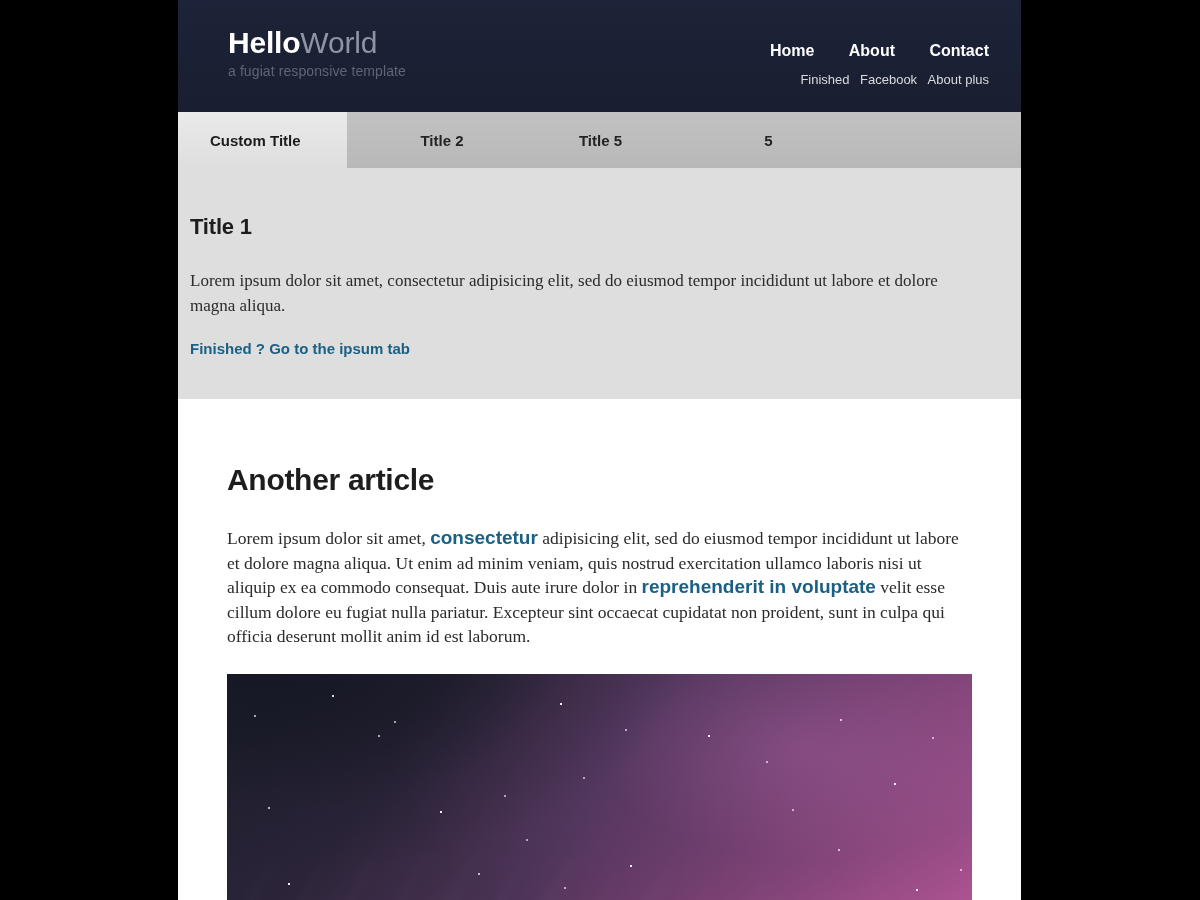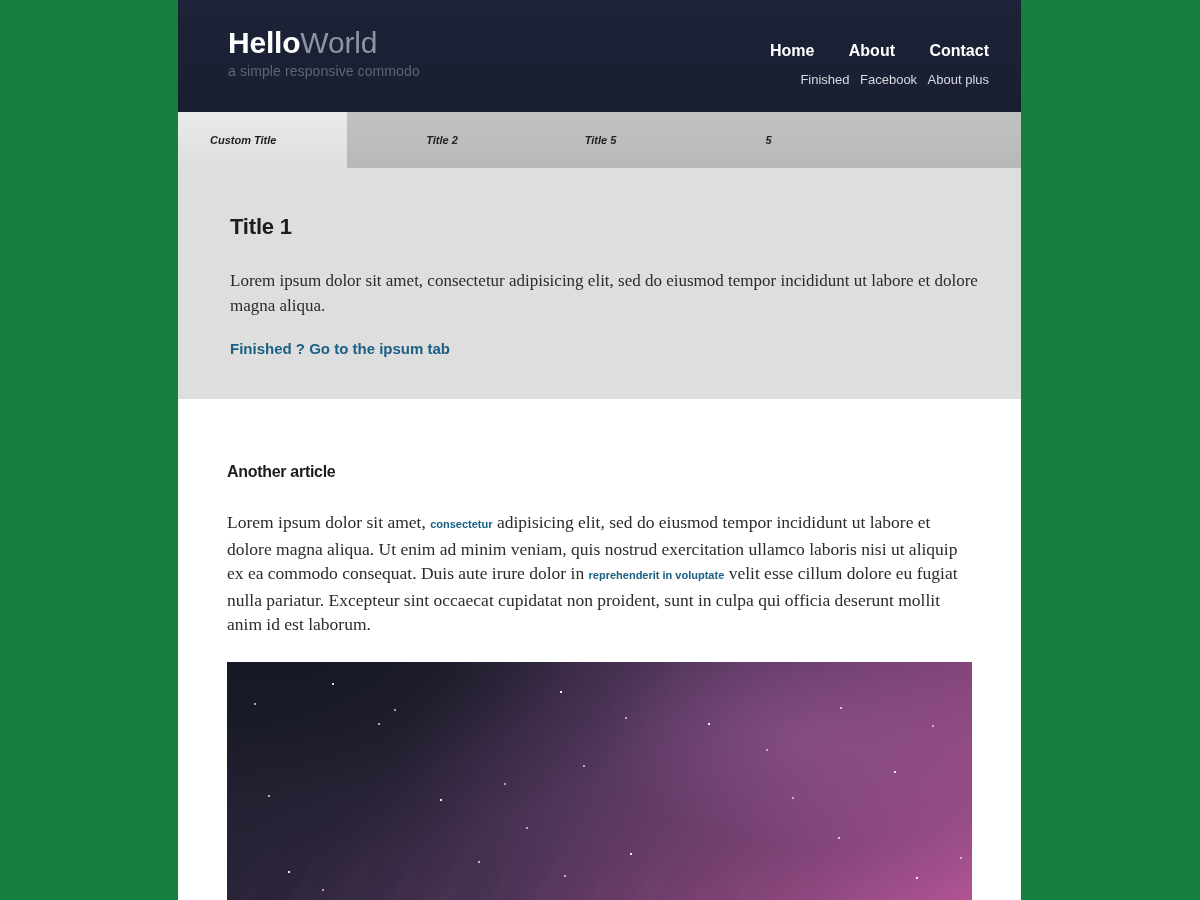--- a/index.html
+++ b/index.html
@@ -7,21 +7,21 @@
     margin: 0; padding: 0;
     width: 1200px; height: 900px;
     background: #eeeeee;
     font-family: "Liberation Sans", sans-serif;
     overflow: hidden;
   }
 
   #page {
     position: relative;
     width: 1200px; height: 900px;
-    background: #15803d;
+    background: #000000;
   }
 
   
   .container {
     position: absolute;
     left: 178px; top: 0;
     width: 843px;
     min-height: 900px;
     background: #ffffff;
   }
@@ -85,44 +85,43 @@
     display: flex;
     height: 56px;
     background: #bdbdbd;
     background: linear-gradient(180deg, #c2c2c2 0%, #b8b8b8 100%);
   }
   .tab {
     display: flex;
     align-items: center;
     justify-content: center;
     height: 56px;
-    font-size: 11px;
+    font-size: 15px;
     font-weight: bold;
     color: #232323;
     cursor: pointer;
     user-select: none;
-    font-style: italic;
   }
   .tab-0 {
     width: 169px;
     justify-content: flex-start;
     padding-left: 32px;
     background: #e3e3e3;
     background: linear-gradient(180deg, #eaeaea 0%, #dedede 100%);
     color: #1c1c1c;
   }
   .tab-1 { width: 169px; padding-left: 21px; }
   .tab-2 { width: 169px; }
   .tab-3 { width: 169px; }
   .tab-4 { width: 167px; }
 
   
   .tab-panel {
     background: #dedede;
-    padding: 28px 32px 36px 52px;
+    padding: 28px 32px 36px 12px;
     min-height: 231px;
   }
   .tab-panel h2 {
     margin: 0;
     padding-top: 18px;
     font-size: 22px;
     font-weight: bold;
     color: #1d1d1d;
     letter-spacing: -0.2px;
   }
@@ -147,37 +146,37 @@
   
   .article-wrap {
     background: #ffffff;
     padding: 0 49px;
   }
   .article {
     padding-top: 64px;
   }
   .article h2 {
     margin: 0;
-    font-size: 16px;
+    font-size: 30px;
     font-weight: bold;
     color: #1d1d1d;
     letter-spacing: -0.3px;
   }
   .article .article-body {
     margin: 29px 0 0 0;
     font-family: "Liberation Serif", serif;
     font-size: 17.5px;
     line-height: 24.5px;
     color: #2b2b2b;
     max-width: 745px;
   }
   .article .article-body a,
   .inline-link {
     font-family: "Liberation Sans", sans-serif;
-    font-size: 11px;
+    font-size: 19px;
     font-weight: bold;
     color: #1b6084;
     text-decoration: none;
   }
 
   
   .article-figure {
     margin-top: 25px;
     width: 745px;
     height: 420px;
@@ -286,21 +285,21 @@
 <body>
 
 <div id="page">
   <div class="container">
 
     <div class="site-header">
       <div class="logo-block">
         <div class="logo">
           <span class="logo-strong">Hello</span><span class="logo-light">World</span>
         </div>
-        <div class="tagline">a simple responsive commodo</div>
+        <div class="tagline">a fugiat responsive template</div>
       </div>
 
       <div class="header-nav">
         <div class="main-nav">
           <a href="#">Home</a>
           <a href="#">About</a>
           <a href="#">Contact</a>
         </div>
         <div class="social-nav">
           <a href="#">Finished</a>

